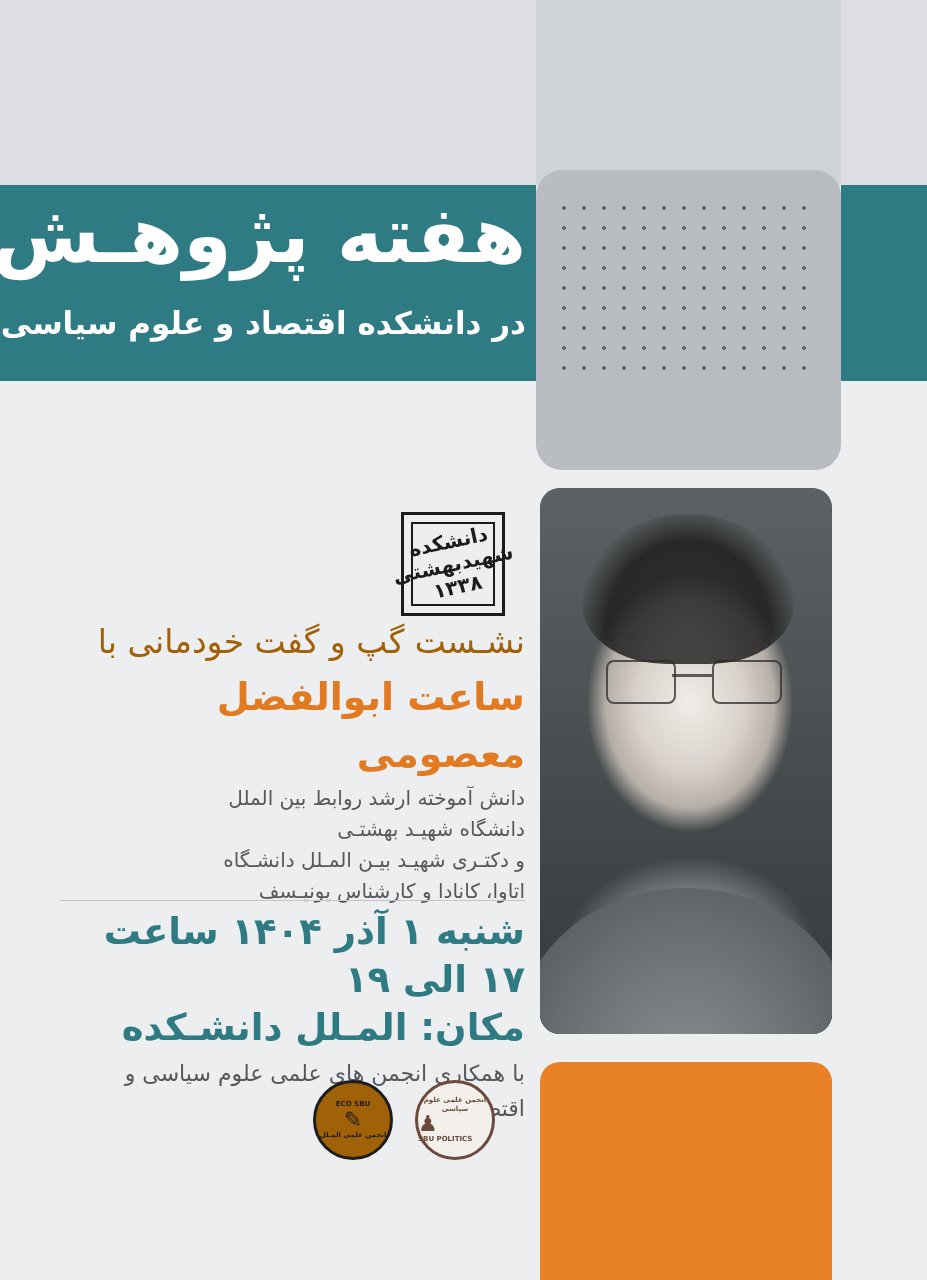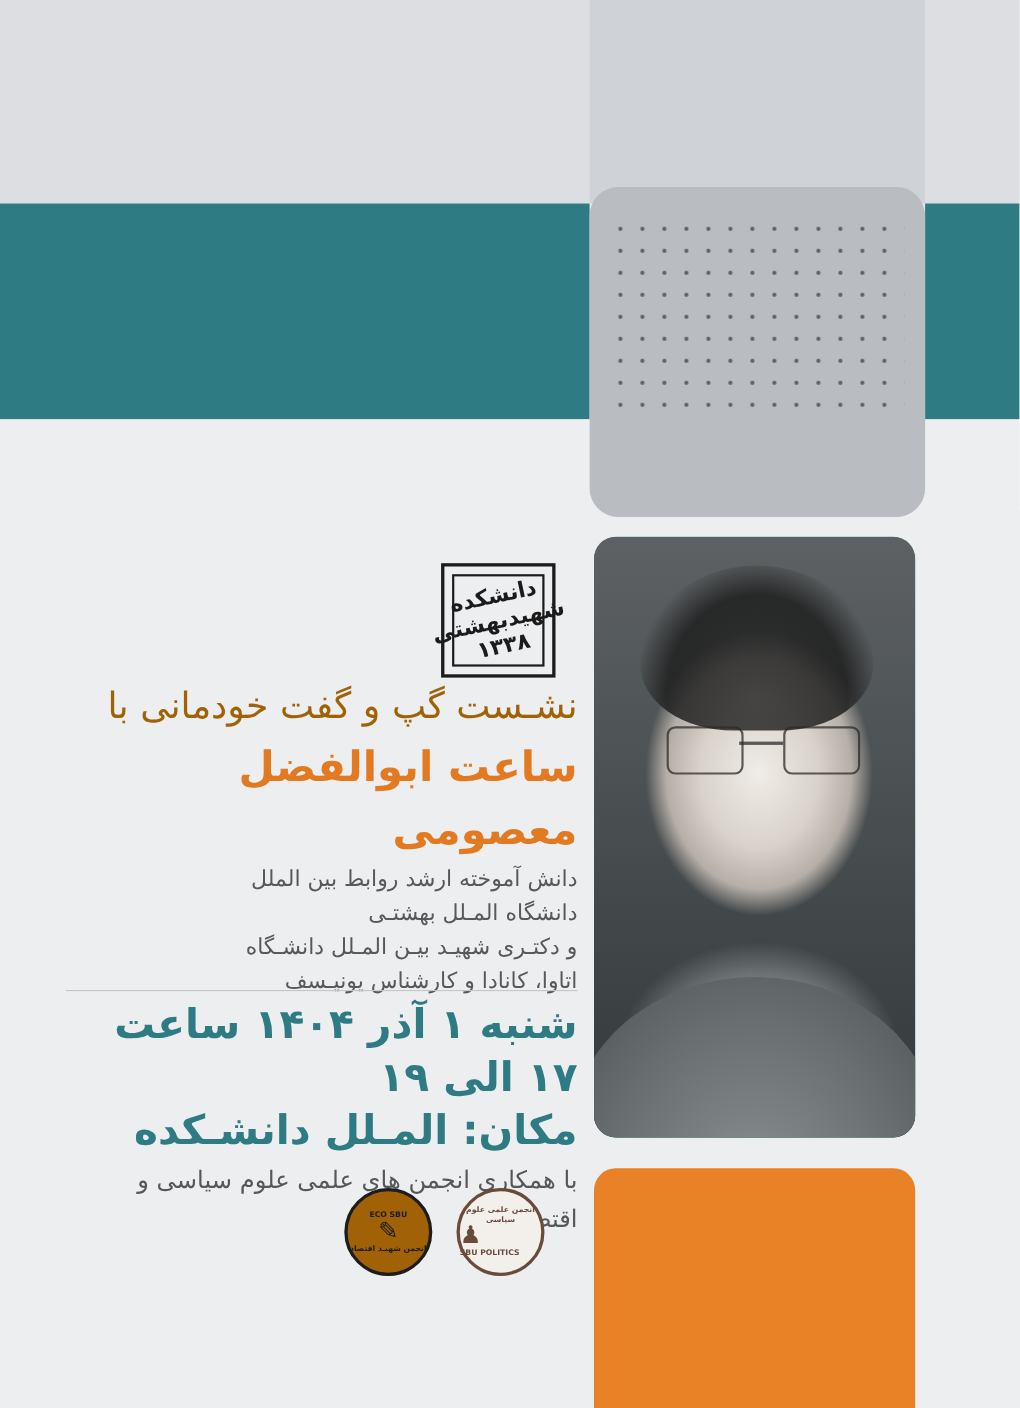--- a/index.html
+++ b/index.html
@@ -315,20 +315,22 @@
   <div class="col-light-2"></div>
   <div class="bg-mid"></div>
   <div class="bg-bottom"></div>
 
   <div class="teal-band"></div>
   <div class="teal-band-right"></div>
 
   <div class="dot-panel"></div>
   <div class="dot-grid"></div>
 
+  <div class="header-title">هفته پژوهـش</div>
+  <div class="header-sub">در دانشکده اقتصاد و علوم سیاسی</div>
 
   <div class="portrait-frame">
     <div class="portrait-photo">
       <div class="ph-hair"></div>
       <div class="ph-glasses">
         <div class="lens l"></div>
         <div class="lens r"></div>
         <div class="bridge"></div>
       </div>
       <div class="ph-shoulders"></div>
@@ -339,21 +341,21 @@
 
   <div class="sbu-seal">
     <div class="inner"></div>
     <div class="script">دانشکده شهیدبهشتی ۱۳۳۸</div>
   </div>
 
   <div class="body-block">
     <div class="line-intro">نشـست گپ و گفت خودمانی با</div>
     <div class="line-name">ساعت ابوالفضل معصومی</div>
     <div class="line-bio">دانش آموخته ارشد روابط بین الملل</div>
-    <div class="line-bio">دانشگاه المـلل بهشتـی</div>
+    <div class="line-bio">دانشگاه شهیـد بهشتـی</div>
     <div class="line-bio">و دکتـری شهیـد بیـن المـلل دانشـگاه</div>
     <div class="line-bio">اتاوا، کانادا و کارشناس یونیـسف</div>
   </div>
 
   <div class="divider"></div>
 
   <div class="when-where">
     <div class="line-date">شنبه ۱ آذر ۱۴۰۴ ساعت ۱۷ الی ۱۹</div>
     <div class="line-place">مکان:  المـلل دانشـکده</div>
     <div class="line-coop">با همکاری انجمن های علمی علوم سیاسی و اقتصاد</div>
@@ -364,18 +366,18 @@
       <div class="logo-inner-text">
         <span>انجمن علمی علوم سیاسی</span>
         <span class="logo-glyph">♟</span>
         <span>SBU POLITICS</span>
       </div>
     </div>
     <div class="logo-circle logo-b">
       <div class="logo-inner-text">
         <span>ECO SBU</span>
         <span class="logo-glyph">✎</span>
-        <span>انجمن شهیـد اقتصاد</span>
+        <span>انجمن علمی المـلل</span>
       </div>
     </div>
   </div>
 
 </div>
 
 </body></html>

